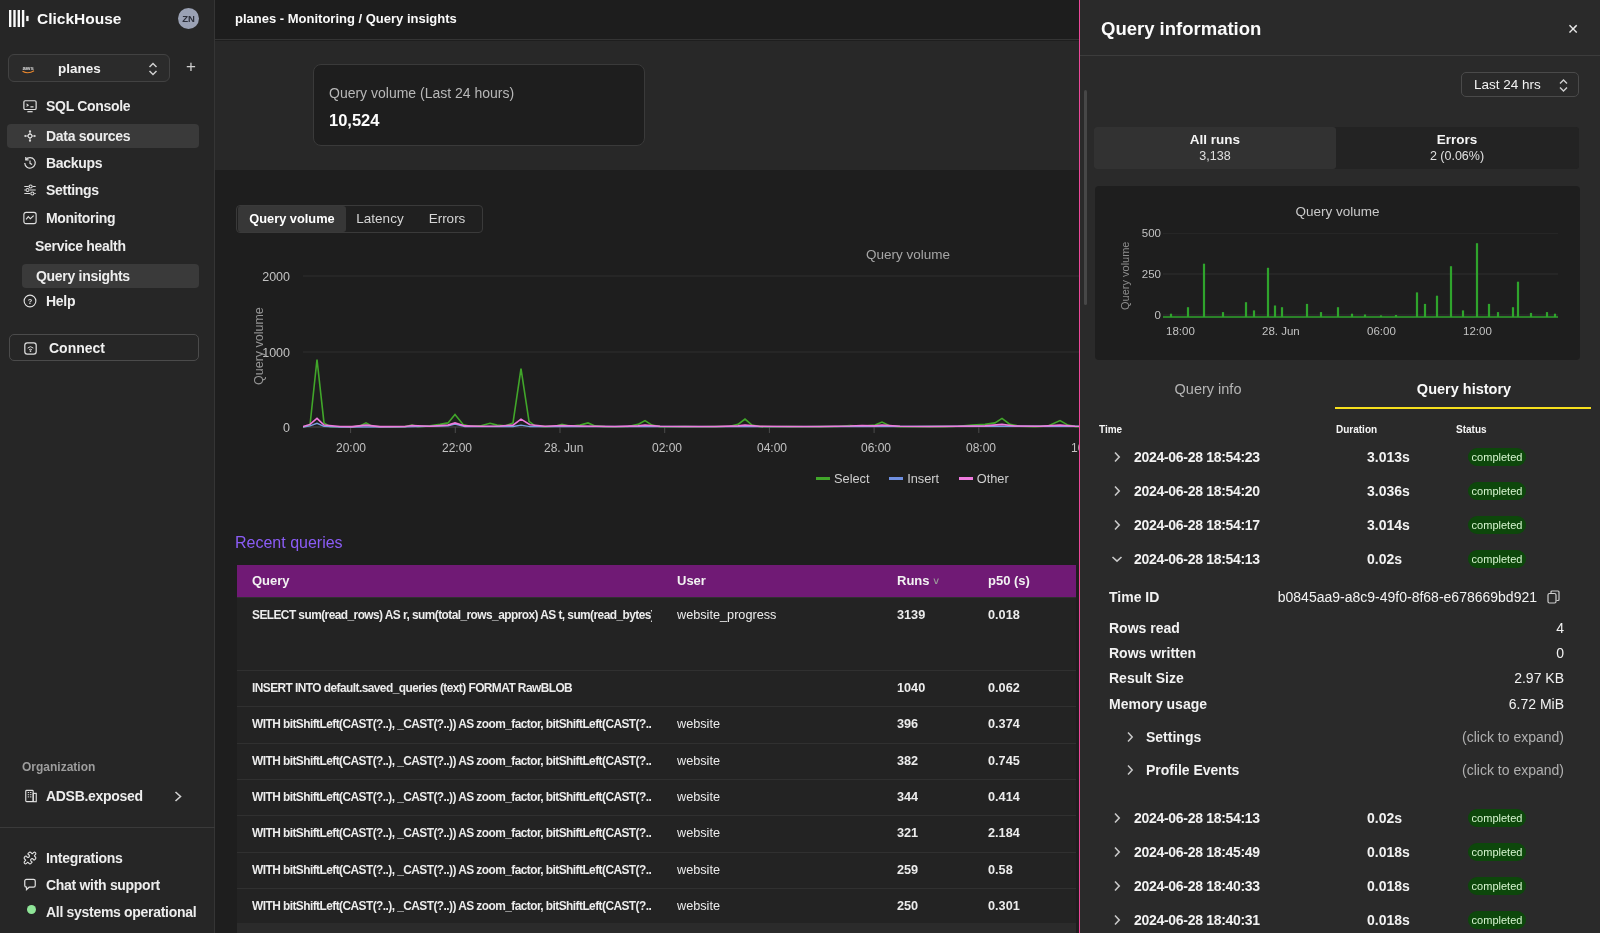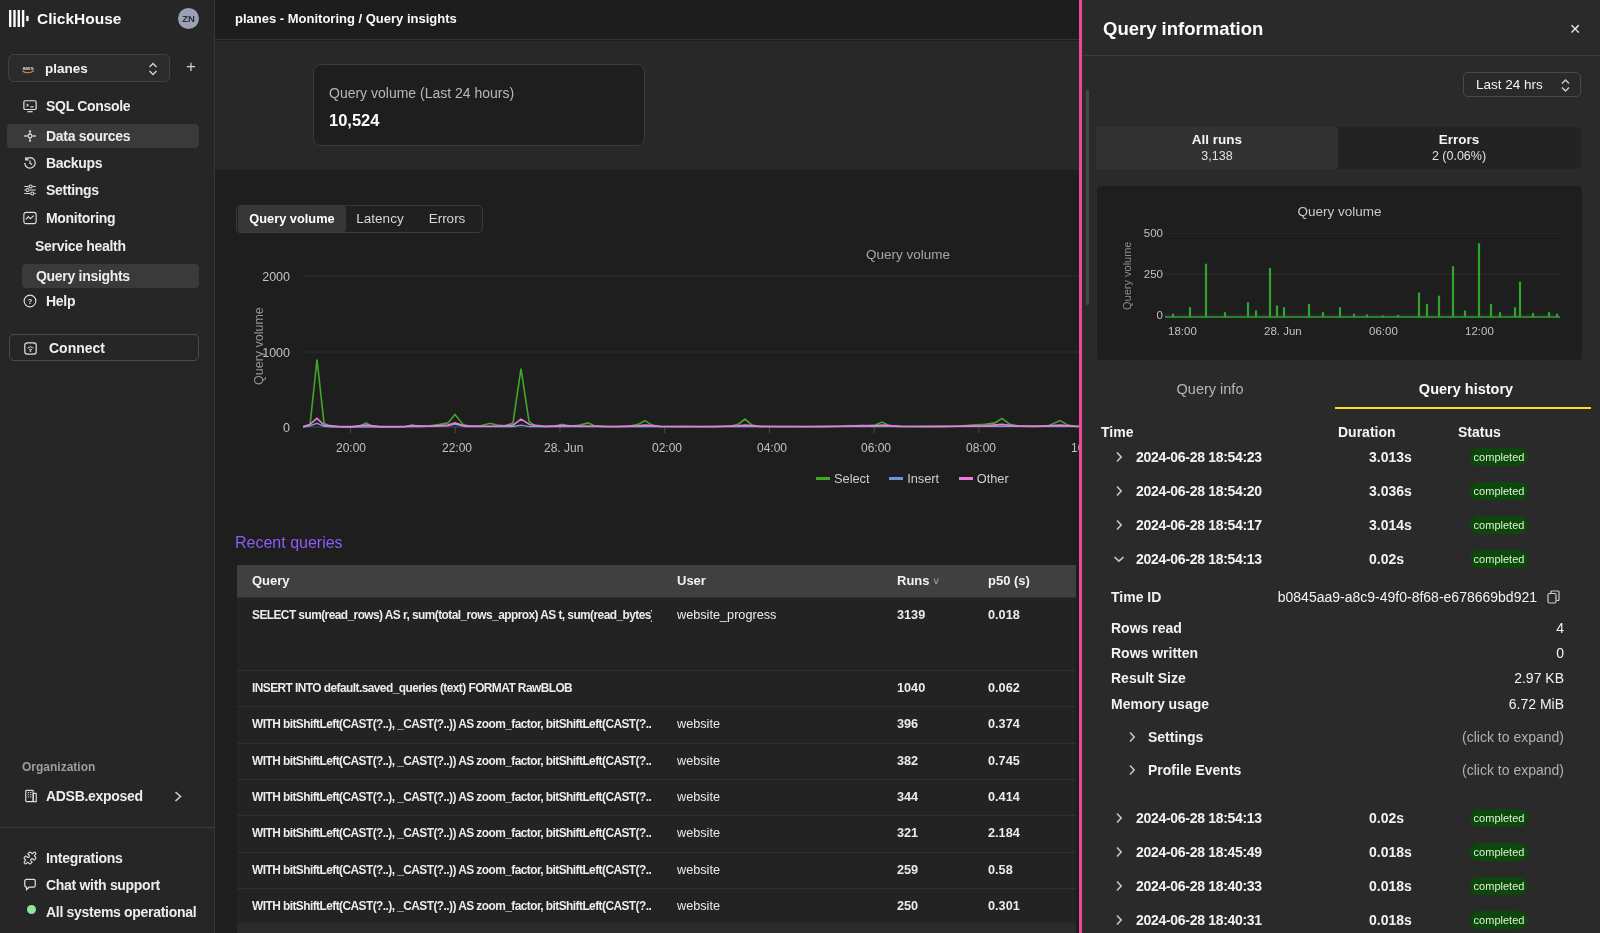--- a/index.html
+++ b/index.html
@@ -4,21 +4,21 @@
 <style>
 * { margin:0; padding:0; box-sizing:border-box; }
 html,body { width:1600px; height:933px; overflow:hidden; }
 body { background:#1e1e1e; font-family:"Liberation Sans", sans-serif; color:#f0f0f0; position:relative; }
 .abs { position:absolute; }
 
 #side { position:absolute; left:0; top:0; width:215px; height:933px; background:#262626; border-right:1px solid #353535; z-index:5; }
 #side .logo-txt { position:absolute; left:37px; top:10px; font-size:15.5px; font-weight:bold; color:#fafafa; }
 #avatar { position:absolute; left:178px; top:8px; width:21px; height:21px; border-radius:50%; background:#9aa1b4; color:#2c2f3a; font-size:9.5px; font-weight:bold; text-align:center; line-height:21px; }
 #svc { position:absolute; left:8px; top:54px; width:162px; height:28px; border:1px solid #424242; border-radius:6px; background:#2b2b2b; }
-#svc .t { position:absolute; left:36px; top:6px; font-size:13.5px; font-weight:bold; color:#f2f2f2; }
+#svc .t { position:absolute; left:49px; top:6px; font-size:13.5px; font-weight:bold; color:#f2f2f2; }
 #plus { position:absolute; left:183px; top:57px; width:16px; height:20px; color:#cfcfcf; font-size:17px; line-height:20px; text-align:center; font-weight:normal; }
 .mi { position:absolute; left:0; width:215px; height:24px; }
 .mi .ic { position:absolute; left:23px; top:5px; width:14px; height:14px; }
 .mi .tx { position:absolute; left:46px; top:4px; font-size:14px; font-weight:bold; color:#ededed; letter-spacing:-0.3px; white-space:nowrap; }
 .hl { background:#3a3a3a; border-radius:4px; }
 #connect { position:absolute; left:9px; top:334px; width:190px; height:27px; border:1px solid #4b4b4b; border-radius:5px; }
 .sec-label { position:absolute; left:22px; font-size:12px; font-weight:bold; color:#9d9d9d; }
 #side hr { position:absolute; left:0; top:827px; width:215px; border:none; border-top:1px solid #3a3a3a; }
 .bdot { position:absolute; left:27px; top:905px; width:9px; height:9px; border-radius:50%; background:#8fe598; }
 
@@ -30,42 +30,42 @@
 .card .val { position:absolute; left:15px; top:46px; font-size:16.5px; font-weight:bold; color:#fcfcfc; }
 #tabs { position:absolute; left:236px; top:205px; width:247px; height:28px; border:1px solid #3a3a3a; border-radius:4px; background:#202020; }
 #tabs .tb { position:absolute; top:0; height:26px; line-height:26px; font-size:13.5px; color:#d6d6d6; text-align:center; }
 #tabs .on { background:#373737; border-radius:3px; color:#fff; font-weight:bold; font-size:12.8px; }
 
 .ctxt { position:absolute; font-size:13.5px; color:#a6a6a6; }
 .axlab { position:absolute; font-size:12px; color:#c2c2c2; }
 
 #rq-title { position:absolute; left:235px; top:534px; font-size:16px; font-weight:normal; color:#8b5cf6; }
 #rqt { position:absolute; left:237px; top:565px; width:839px; height:368px; background:#232323; }
-#rqt .hrow { position:absolute; left:0; top:0; width:839px; height:32px; background:#404040; }
+#rqt .hrow { position:absolute; left:0; top:0; width:839px; height:32px; background:#701a75; }
 #rqt .hc { position:absolute; top:8px; font-size:13px; font-weight:bold; color:#f2f2f2; }
 .rrow { position:absolute; left:0; width:839px; height:36px; border-top:1px solid #303030; }
 .rrow .c { position:absolute; top:10px; font-size:12.7px; color:#ececec; white-space:nowrap; }
 .rrow .q { width:400px; overflow:hidden; font-size:11.9px; letter-spacing:-0.55px; }
 .rrow .cb { font-weight:bold; }
 
-#panel { position:absolute; left:1079px; top:0; width:521px; height:933px; background:#2a2a2a; z-index:10; border-left:3px solid #ec4899; }
+#panel { position:absolute; left:1079px; top:0; width:521px; height:933px; background:#2a2a2a; z-index:10; border-left:1px solid #ec4899; }
 #panel .hdr { position:absolute; left:0; top:0; width:521px; height:56px; border-bottom:1px solid #3c3c3c; }
 #panel .hdr .t { position:absolute; left:21px; top:18px; font-size:18.5px; font-weight:bold; color:#fbfbfb; }
 #pclose { position:absolute; left:484px; top:20px; width:18px; height:18px; color:#e8e8e8; font-size:14px; line-height:18px; text-align:center; }
 #psel { position:absolute; left:381px; top:72px; width:118px; height:25px; border:1px solid #4a4a4a; border-radius:5px; }
 #psel .t { position:absolute; left:12px; top:4px; font-size:13.5px; color:#f2f2f2; }
 #ptabs { position:absolute; left:14px; top:127px; width:485px; height:42px; background:#232323; border-radius:3px; }
 #ptabs .half { position:absolute; top:0; width:242px; height:42px; text-align:center; }
 #ptabs .half.on { background:#323232; border-radius:3px; }
 #ptabs .l1 { font-size:13.5px; font-weight:bold; color:#f5f5f5; margin-top:5px; }
 #ptabs .l2 { font-size:12.5px; color:#e0e0e0; margin-top:2px; }
 #pchart { position:absolute; left:15px; top:186px; width:485px; height:174px; background:#1e1e1e; border-radius:4px; }
 .pt-tab { position:absolute; top:381px; font-size:14.5px; }
 #pyellow { position:absolute; left:1335px; top:406.5px; width:256px; height:2px; background:#f6df1d; z-index:11; }
-.ph { position:absolute; font-size:14px; font-weight:bold; color:#f5f5f5; }
+.ph { position:absolute; font-size:10px; font-weight:bold; color:#f5f5f5; }
 .prow-time { position:absolute; font-size:14px; font-weight:bold; color:#f2f2f2; letter-spacing:-0.3px; }
 .prow-dur { position:absolute; font-size:14px; font-weight:bold; color:#f2f2f2; }
 .badge { position:absolute; width:58px; height:18px; background:#0d470b; border-radius:9px; color:#d7f5d0; font-size:11px; text-align:center; line-height:18px; }
 .dlab { position:absolute; left:29px; font-size:14px; font-weight:bold; color:#f2f2f2; }
 .dval { position:absolute; right:36px; font-size:14px; color:#f2f2f2; }
 .gray { color:#b0b0b0; font-weight:normal; }
 </style>
 </head>
 <body>
 

